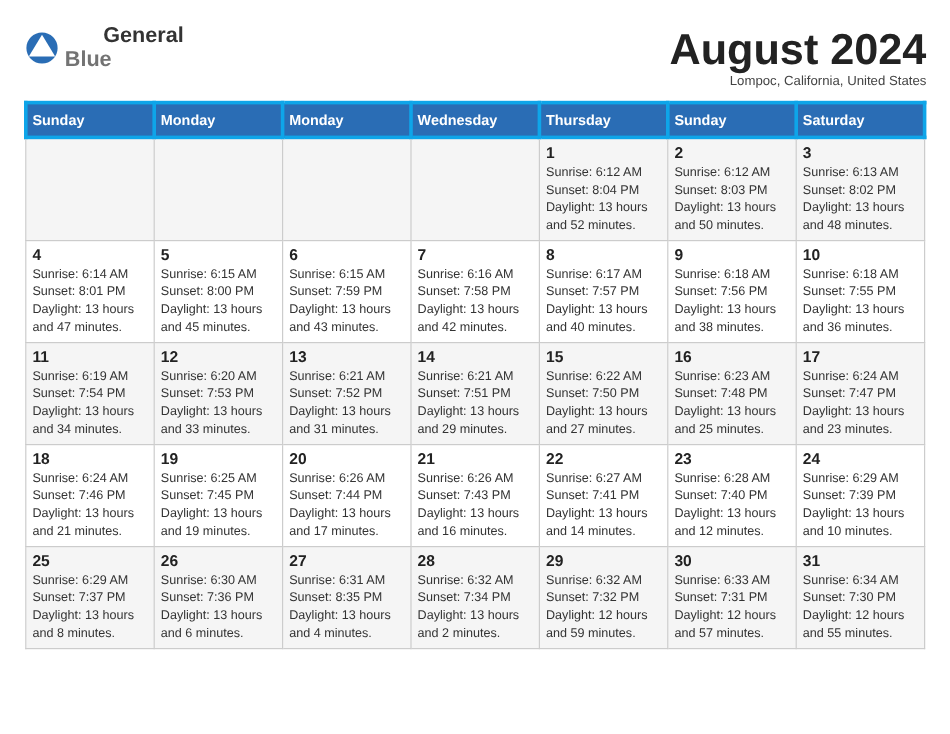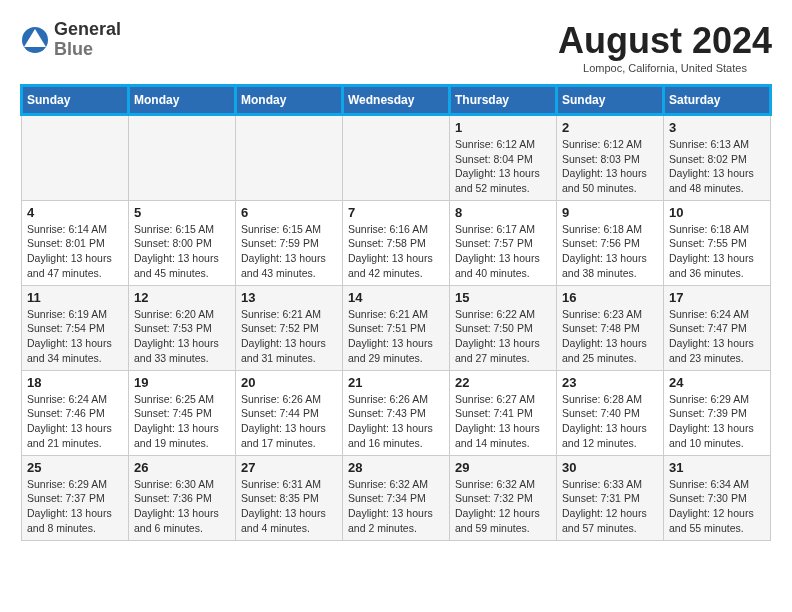--- a/index.html
+++ b/index.html
@@ -20,29 +20,29 @@
       display: flex;
       align-items: center;
     }
     .logo-text {
       display: flex;
       flex-direction: column;
       font-weight: bold;
       font-size: 18px;
       line-height: 1.1;
     }
-    .logo-general { color: #333; }
+    .logo-general { color: #333; margin-left: 32px; }
     .logo-blue { color: #737373; }
     .logo-icon {
       width: 30px;
       height: 30px;
       margin-right: 4px;
     }
     .title-block {
-      text-align: center;
+      text-align: right;
     }
     .month-title {
       font-size: 36px;
       font-weight: bold;
       color: #222;
     }
     .location {
       font-size: 11px;
       color: #444;
     }

